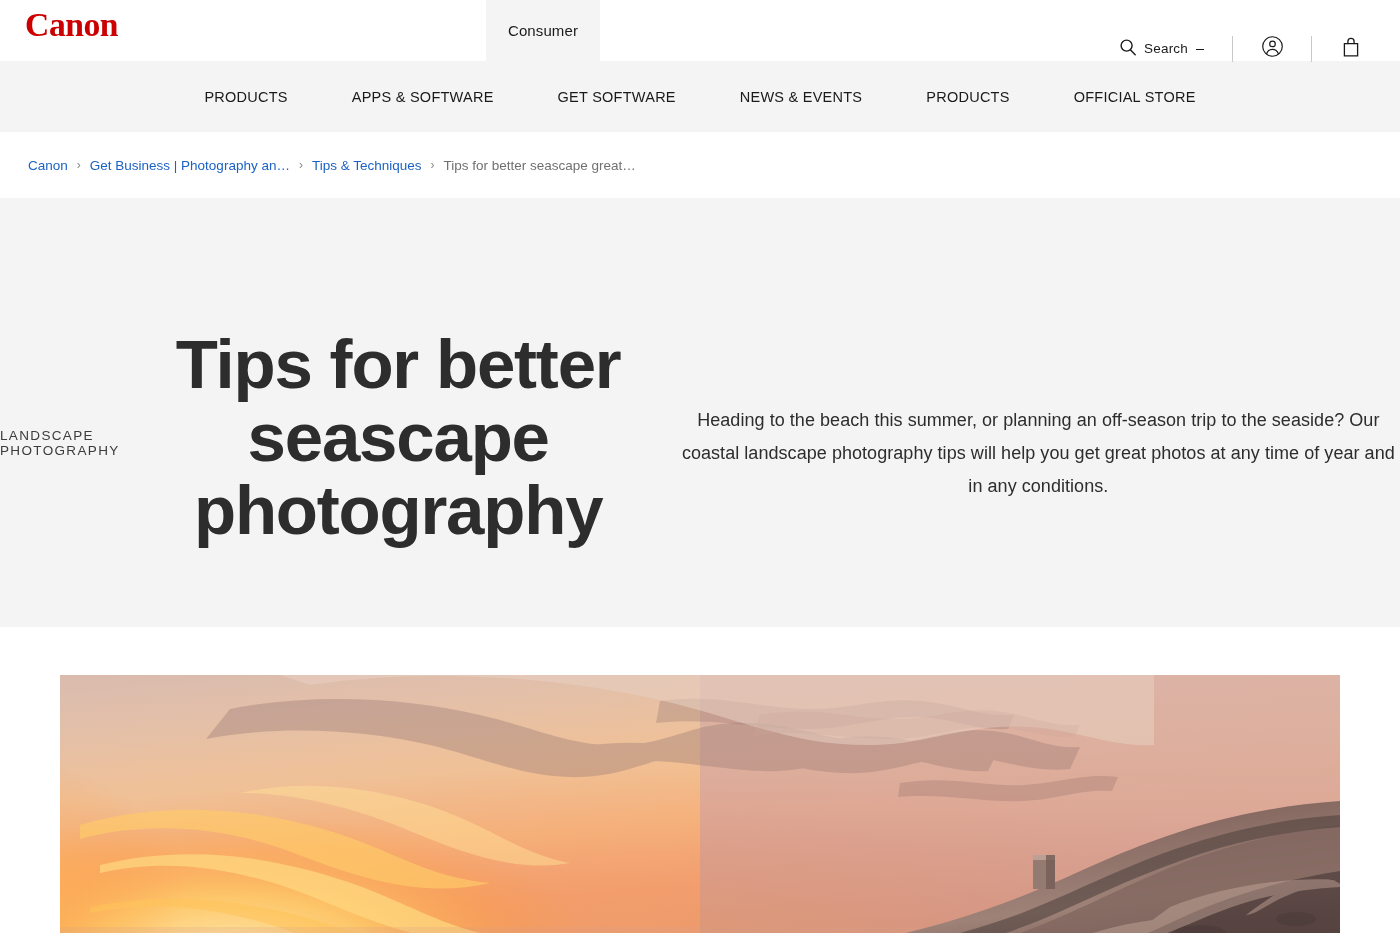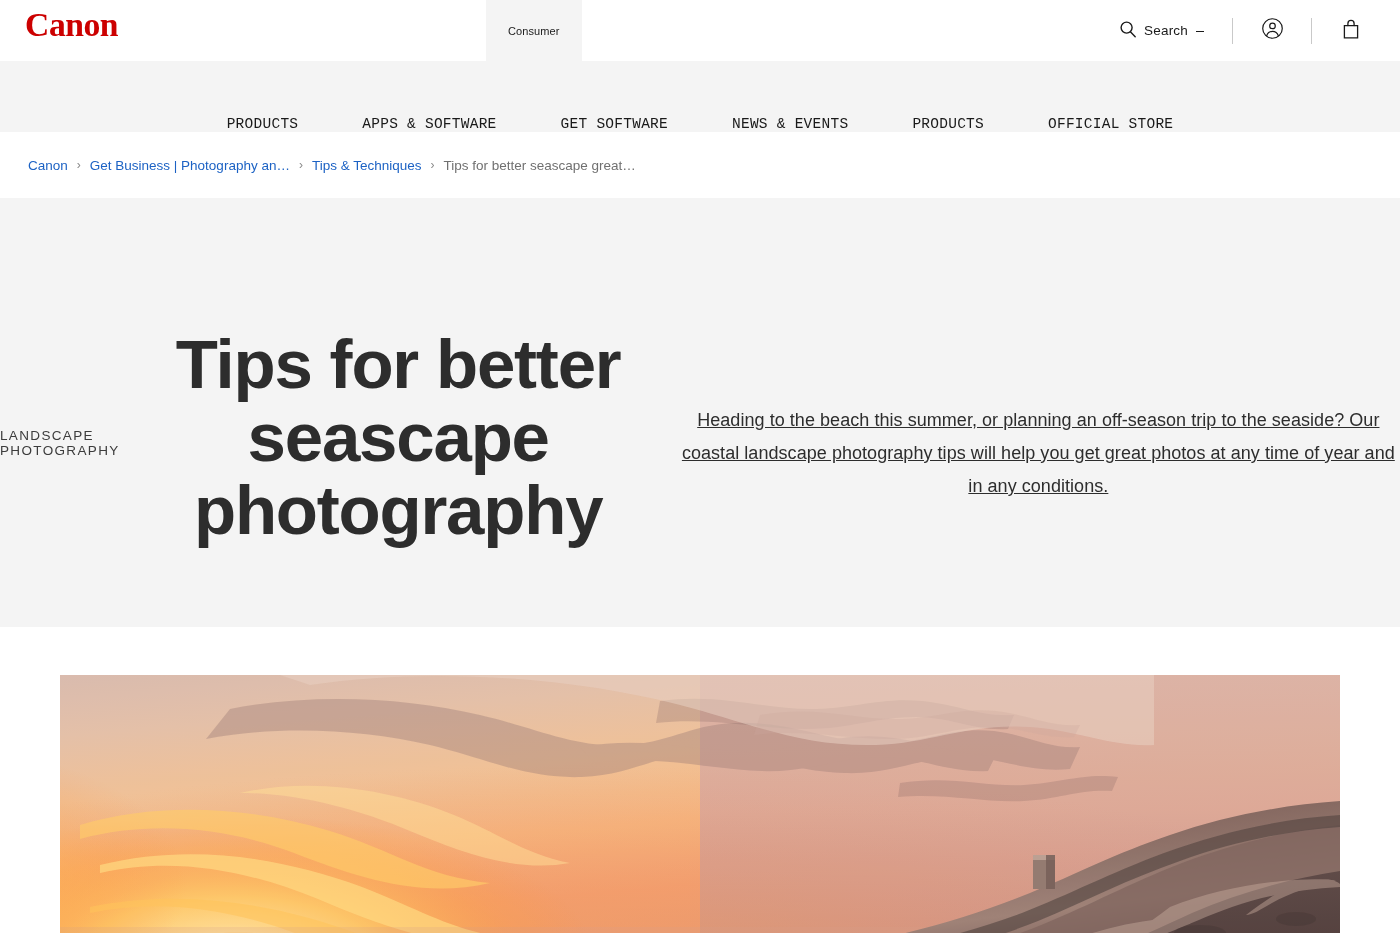--- a/index.html
+++ b/index.html
@@ -47,34 +47,34 @@
     top: 0;
     height: 61px;
     display: flex;
     align-items: flex-start;
   }
   .audience-tab {
     height: 61px;
     padding: 0 22px;
     display: flex;
     align-items: center;
-    font-size: 11px;
+    font-size: 15px;
     color: #1a1a1a;
     cursor: pointer;
     white-space: nowrap;
     letter-spacing: 0.1px;
   }
   .audience-tab.active {
     background: #f4f4f4;
   }
 
   .header-utils {
     position: absolute;
     right: 22px;
-    top: 0;
+    top: 18px;
     height: 61px;
     display: flex;
     align-items: center;
     gap: 12px;
   }
   .search-box {
     display: flex;
     align-items: center;
     gap: 7px;
     cursor: pointer;
@@ -105,24 +105,23 @@
     align-items: center;
     justify-content: center;
     cursor: pointer;
   }
 
   
   .main-nav {
     height: 71px;
     background: #f4f4f4;
     display: flex;
-    align-items: flex-end;
+    align-items: center;
     justify-content: center;
     gap: 12px;
-    font-family: Liberation Mono, monospace;
   }
   .main-nav-item {
     font-size: 14.5px;
     color: #1a1a1a;
     letter-spacing: 0.25px;
     padding: 0 26px;
     cursor: pointer;
     white-space: nowrap;
   }
 
@@ -176,21 +175,20 @@
     text-align: center;
     margin-bottom: 32px;
   }
   .hero-sub {
     font-size: 18px;
     line-height: 1.84;
     color: #2d2d2d;
     text-align: center;
     max-width: 770px;
     letter-spacing: 0.05px;
-    text-decoration: underline;
   }
 
   
   .image-band {
     background: #ffffff;
     padding-top: 48px;
   }
   .hero-image {
     width: 1280px;
     height: 300px;

